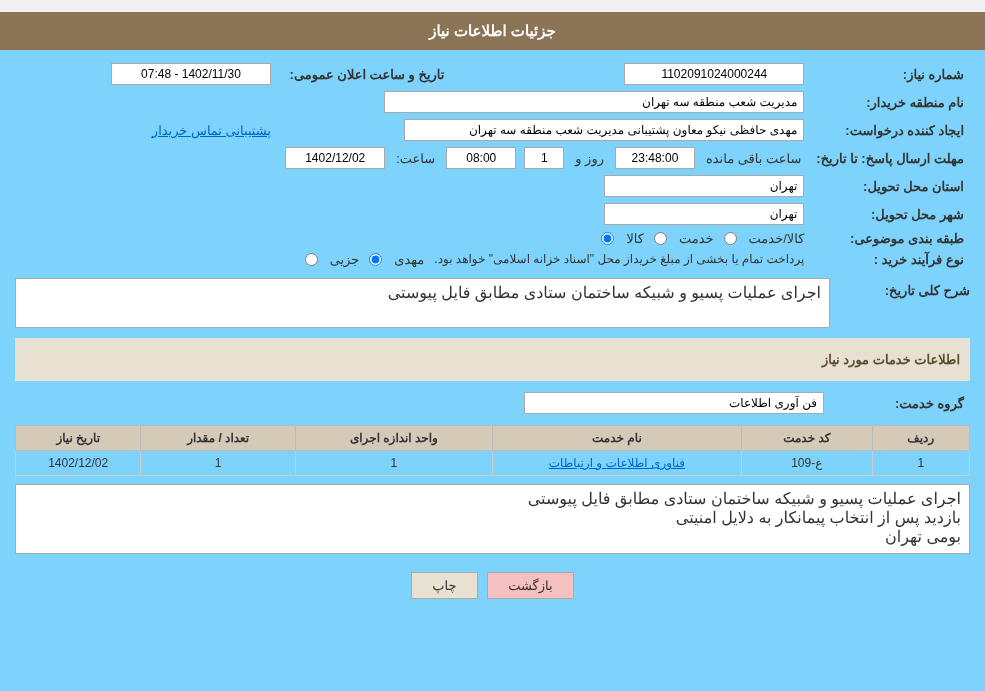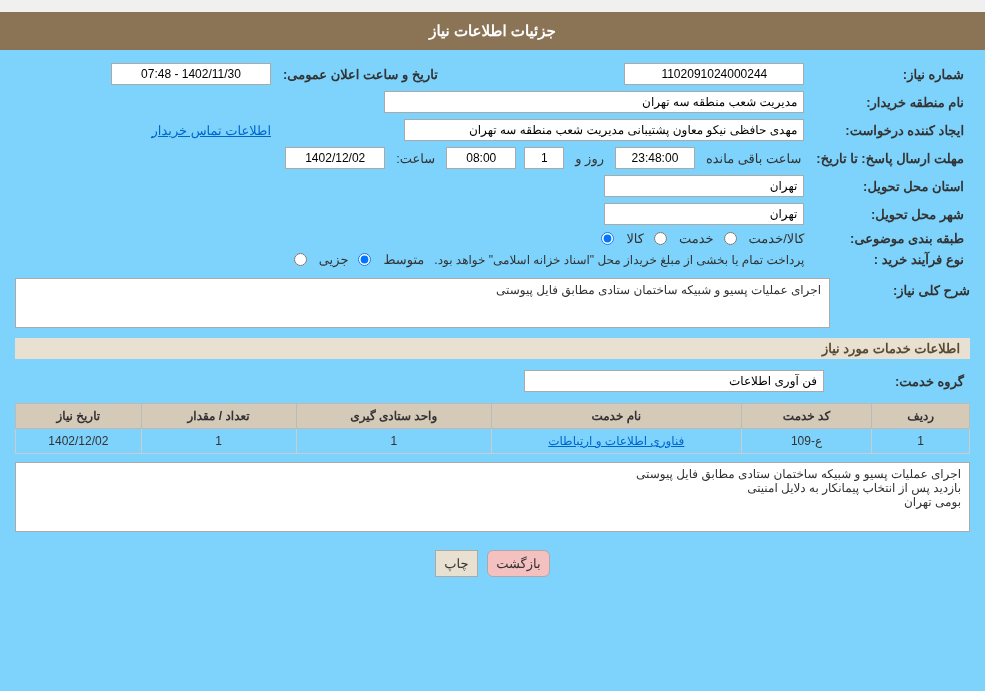--- a/index.html
+++ b/index.html
@@ -28,21 +28,21 @@
     }
 
     .content {
       padding: 10px 15px;
     }
 
     .section-title {
       background: #e8e0d0;
       color: #5a4a30;
       font-weight: bold;
-      padding: 3px 10px;
+      padding: 14px 10px;
       margin: 10px 0 8px 0;
       font-size: 13px;
     }
 
     .info-table {
       width: 100%;
       border-collapse: collapse;
       margin-bottom: 5px;
     }
 
@@ -122,56 +122,55 @@
       padding: 5px 8px;
       text-align: center;
       font-size: 12px;
     }
 
     .data-table tr:nth-child(even) td {
       background: #f9f7f3;
     }
 
     .btn {
-      padding: 5px 8px;
+      padding: 5px 20px;
       border: 1px solid #aaa;
       cursor: pointer;
       font-family: Tahoma, Arial, sans-serif;
       font-size: 13px;
       margin: 3px;
     }
 
     .btn-print {
       background: #e8e0d0;
       color: #333;
     }
 
     .btn-back {
       background: #f5c0c0;
       color: #333;
-      border-radius: 6px;
     }
 
     .buttons-row {
       text-align: center;
       margin: 15px 0 10px 0;
     }
 
     .inline-label {
       white-space: nowrap;
       margin: 0 3px;
     }
 
     .description-box {
       border: 1px solid #aaa;
       padding: 4px 8px;
       min-height: 50px;
       text-align: right;
       direction: rtl;
-      font-size: 12px;
+      font-size: 16px;
       background: #fff;
       width: 100%;
     }
 
     .row-info {
       display: flex;
       align-items: flex-start;
       margin-bottom: 4px;
     }
 
@@ -191,40 +190,40 @@
 
   <div class="content">
 
     <table class="info-table">
       <tbody>
           <tr>
         <td class="label-cell">شماره نیاز:</td>
         <td class="value-cell">
           <input class="input-field input-medium" type="text" value="1102091024000244" style="width: 180px; text-align: center;" readonly="">
         </td>
-        <td class="label-cell" style="text-align:left; width:180px;">تاریخ و ساعت اعلان عمومی:</td>
+        <td class="label-cell" style="text-align:center; width:180px;">تاریخ و ساعت اعلان عمومی:</td>
         <td class="value-cell">
           <input class="input-field" type="text" value="1402/11/30 - 07:48" style="width: 160px; text-align: center;" readonly="">
         </td>
       </tr>
 
       <tr>
         <td class="label-cell">نام منطقه خریدار:</td>
         <td class="value-cell" colspan="3">
           <input class="input-field" type="text" value="مدیریت شعب منطقه سه تهران" style="width: 420px; text-align: right;" readonly="">
         </td>
       </tr>
 
       <tr>
         <td class="label-cell">ایجاد کننده درخواست:</td>
         <td class="value-cell" colspan="2">
           <input class="input-field" type="text" value="مهدی حافظی نیکو معاون پشتیبانی مدیریت شعب منطقه سه تهران" style="width: 400px; text-align: right;" readonly="">
         </td>
         <td>
-          <span class="link-blue">اطلاعات تماس خریدار</span>
+          <span class="link-blue">پشتیبانی تماس خریدار</span>
         </td>
       </tr>
 
       <tr>
         <td class="label-cell">مهلت ارسال پاسخ: تا تاریخ:</td>
         <td class="value-cell" colspan="3">
           <div class="row-flex" style="flex-direction: row-reverse; justify-content: flex-end; gap:8px;">
             <input class="input-field input-date" type="text" value="1402/12/02" style="width: 100px; text-align: center;" readonly="">
             <span class="inline-label">ساعت:</span>
             <input class="input-field input-time" type="text" value="08:00" style="width: 70px; text-align: center;" readonly="">
@@ -266,38 +265,38 @@
               <input type="radio" name="tabaqe" style="">
               <span>کالا/خدمت</span>
             </div>
           </div>
         </td>
       </tr>
 
       <tr>
         <td class="label-cell">نوع فرآیند خرید :</td>
         <td class="value-cell" colspan="3">
-          <div style="display:flex; align-items:flex-end; gap:10px; flex-direction:row-reverse; justify-content:flex-end;">
+          <div style="display:flex; align-items:flex-start; gap:10px; flex-direction:row-reverse; justify-content:flex-end;">
             <div class="radio-item">
               <input type="radio" name="nooe" style="">
               <span>جزیی</span>
             </div>
             <div class="radio-item">
               <input type="radio" name="nooe" checked="" style="">
-              <span>متوسط</span>
+              <span>مهدی</span>
             </div>
             <span style="font-size:12px; color:#333;">پرداخت تمام یا بخشی از مبلغ خریداز محل "اسناد خزانه اسلامی" خواهد بود.</span>
           </div>
         </td>
       </tr>
     </tbody>
       </table>
 
     <div class="row-info" style="margin-top:8px; align-items:flex-start;">
-      <div class="label-cell" style="padding-top:5px; min-width:140px;">شرح کلی نیاز:</div>
+      <div class="label-cell" style="padding-top:5px; min-width:140px;">شرح کلی تاریخ:</div>
       <div style="flex:1;">
         <div class="description-box">اجرای عملیات پسیو و شبیکه ساختمان ستادی مطابق فایل پیوستی</div>
       </div>
     </div>
 
     <div class="section-title">اطلاعات خدمات مورد نیاز</div>
 
     <table class="info-table">
       <tbody>
           <tr>
@@ -308,21 +307,21 @@
       </tr>
     </tbody>
       </table>
 
     <table class="data-table">
       <thead>
         <tr>
           <th>ردیف</th>
           <th>کد خدمت</th>
           <th>نام خدمت</th>
-          <th>واحد ستادی گیری</th>
+          <th>واحد اندازه اجرای</th>
           <th>تعداد / مقدار</th>
           <th>تاریخ نیاز</th>
         </tr>
       </thead>
       <tbody id="services-tbody">
       <tr>
             <td>1</td>
             <td>ع-109</td>
             <td style="color: rgb(0, 102, 204); text-decoration: underline; cursor: pointer;">فناوری اطلاعات و ارتباطات</td>
             <td>1</td>

